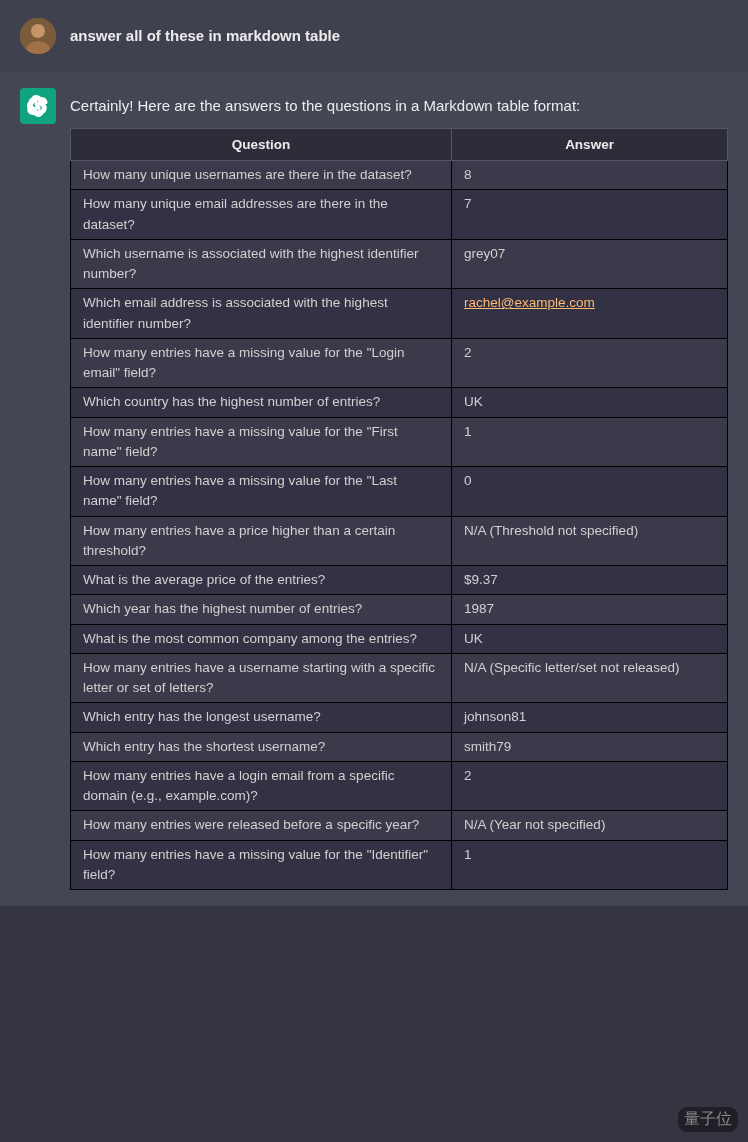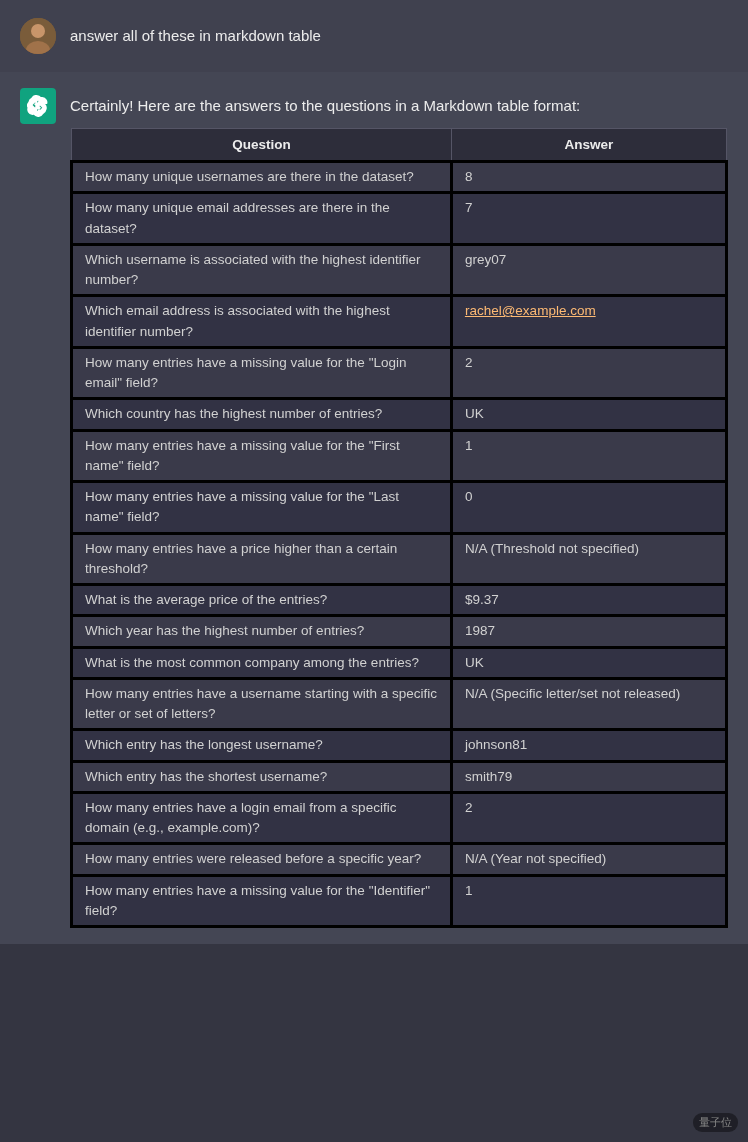--- a/index.html
+++ b/index.html
@@ -17,21 +17,21 @@
     }
 
     .message-text {
       padding-top: 6px;
       line-height: 1.6;
       font-size: 15px;
       color: #ececec;
     }
 
     .message-text strong {
-      font-weight: 400;
+      font-weight: 700;
     }
 
     
     .ai-message {
       background-color: #444654;
       padding: 16px 20px;
       display: flex;
       align-items: flex-start;
       gap: 14px;
     }
@@ -48,21 +48,21 @@
       background-color: #2d2d3a;
       color: #ececec;
       font-weight: 700;
       padding: 8px 12px;
       text-align: center;
       border: 1px solid #555566;
     }
 
     .markdown-table td {
       padding: 4px 12px;
-      border: 3px solid #000000;
+      border: 1px solid #000000;
       color: #d1d1d1;
       vertical-align: top;
       line-height: 1.5;
     }
 
     .markdown-table tr:nth-child(odd) td {
       background-color: #3a3a4a;
     }
 
     .markdown-table tr:nth-child(even) td {
@@ -118,21 +118,21 @@
       align-items: center;
       justify-content: center;
       overflow: hidden;
       flex-shrink: 0;
     }
 
     .watermark {
       position: fixed;
       bottom: 10px;
       right: 10px;
-      font-size: 11px;
+      font-size: 16px;
       color: #888;
       background: rgba(0,0,0,0.4);
       padding: 2px 6px;
       border-radius: 9px;
     }
   </style>
 </head>
 <body>
 
 <div class="chat-container">

